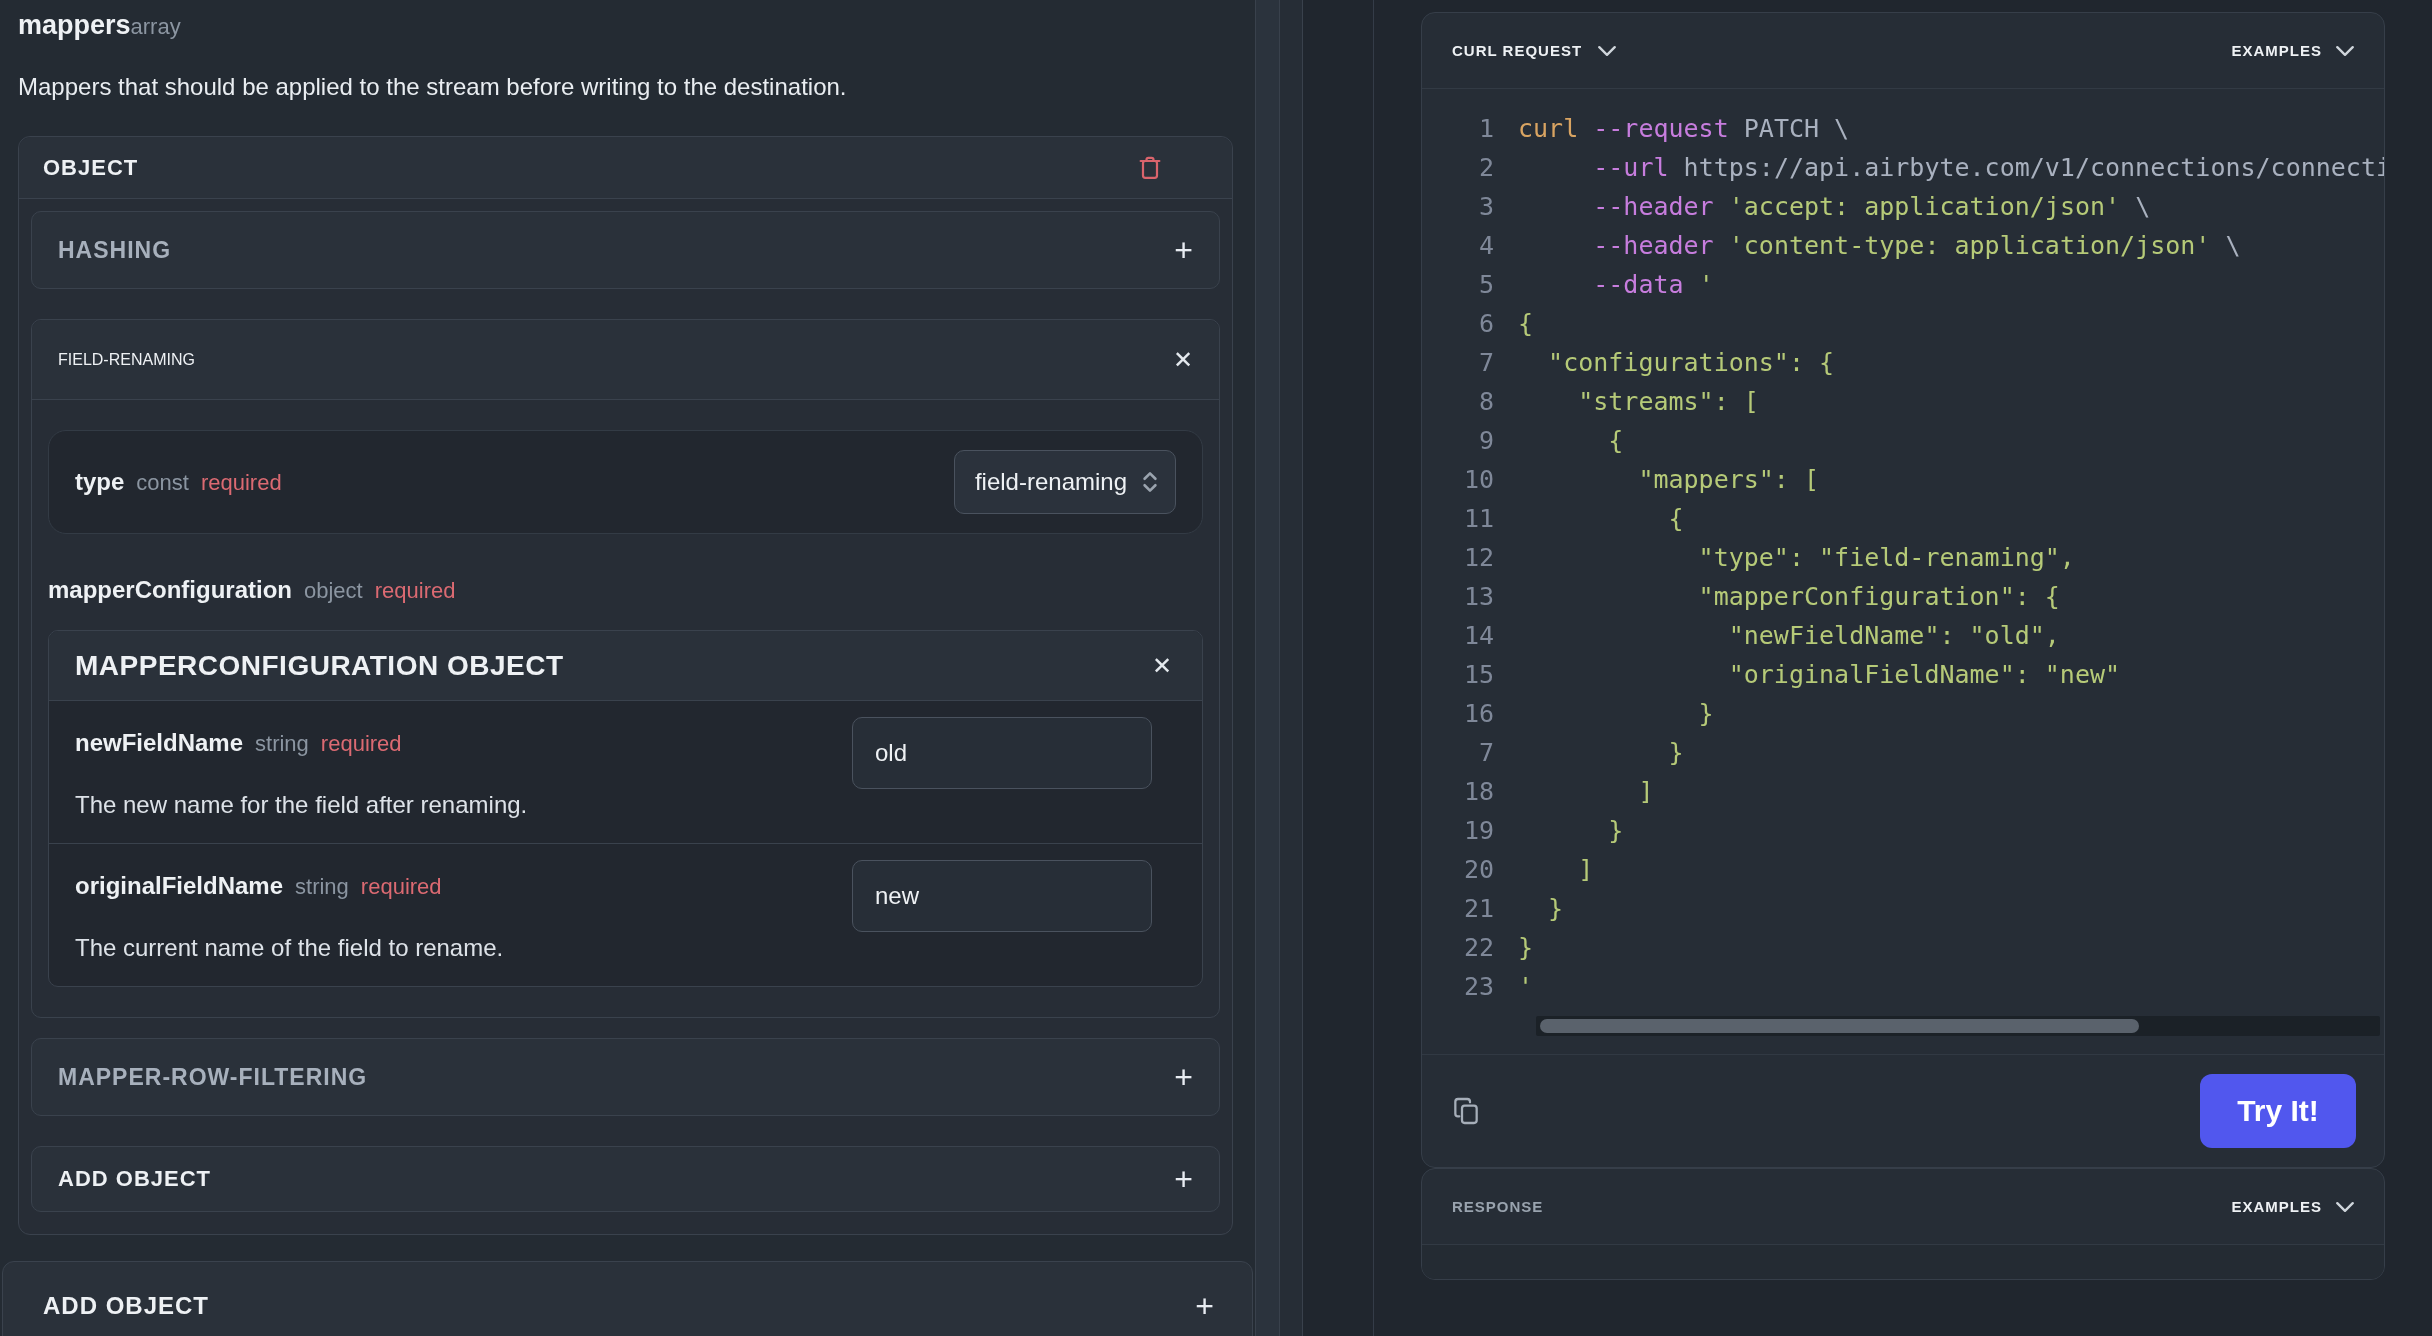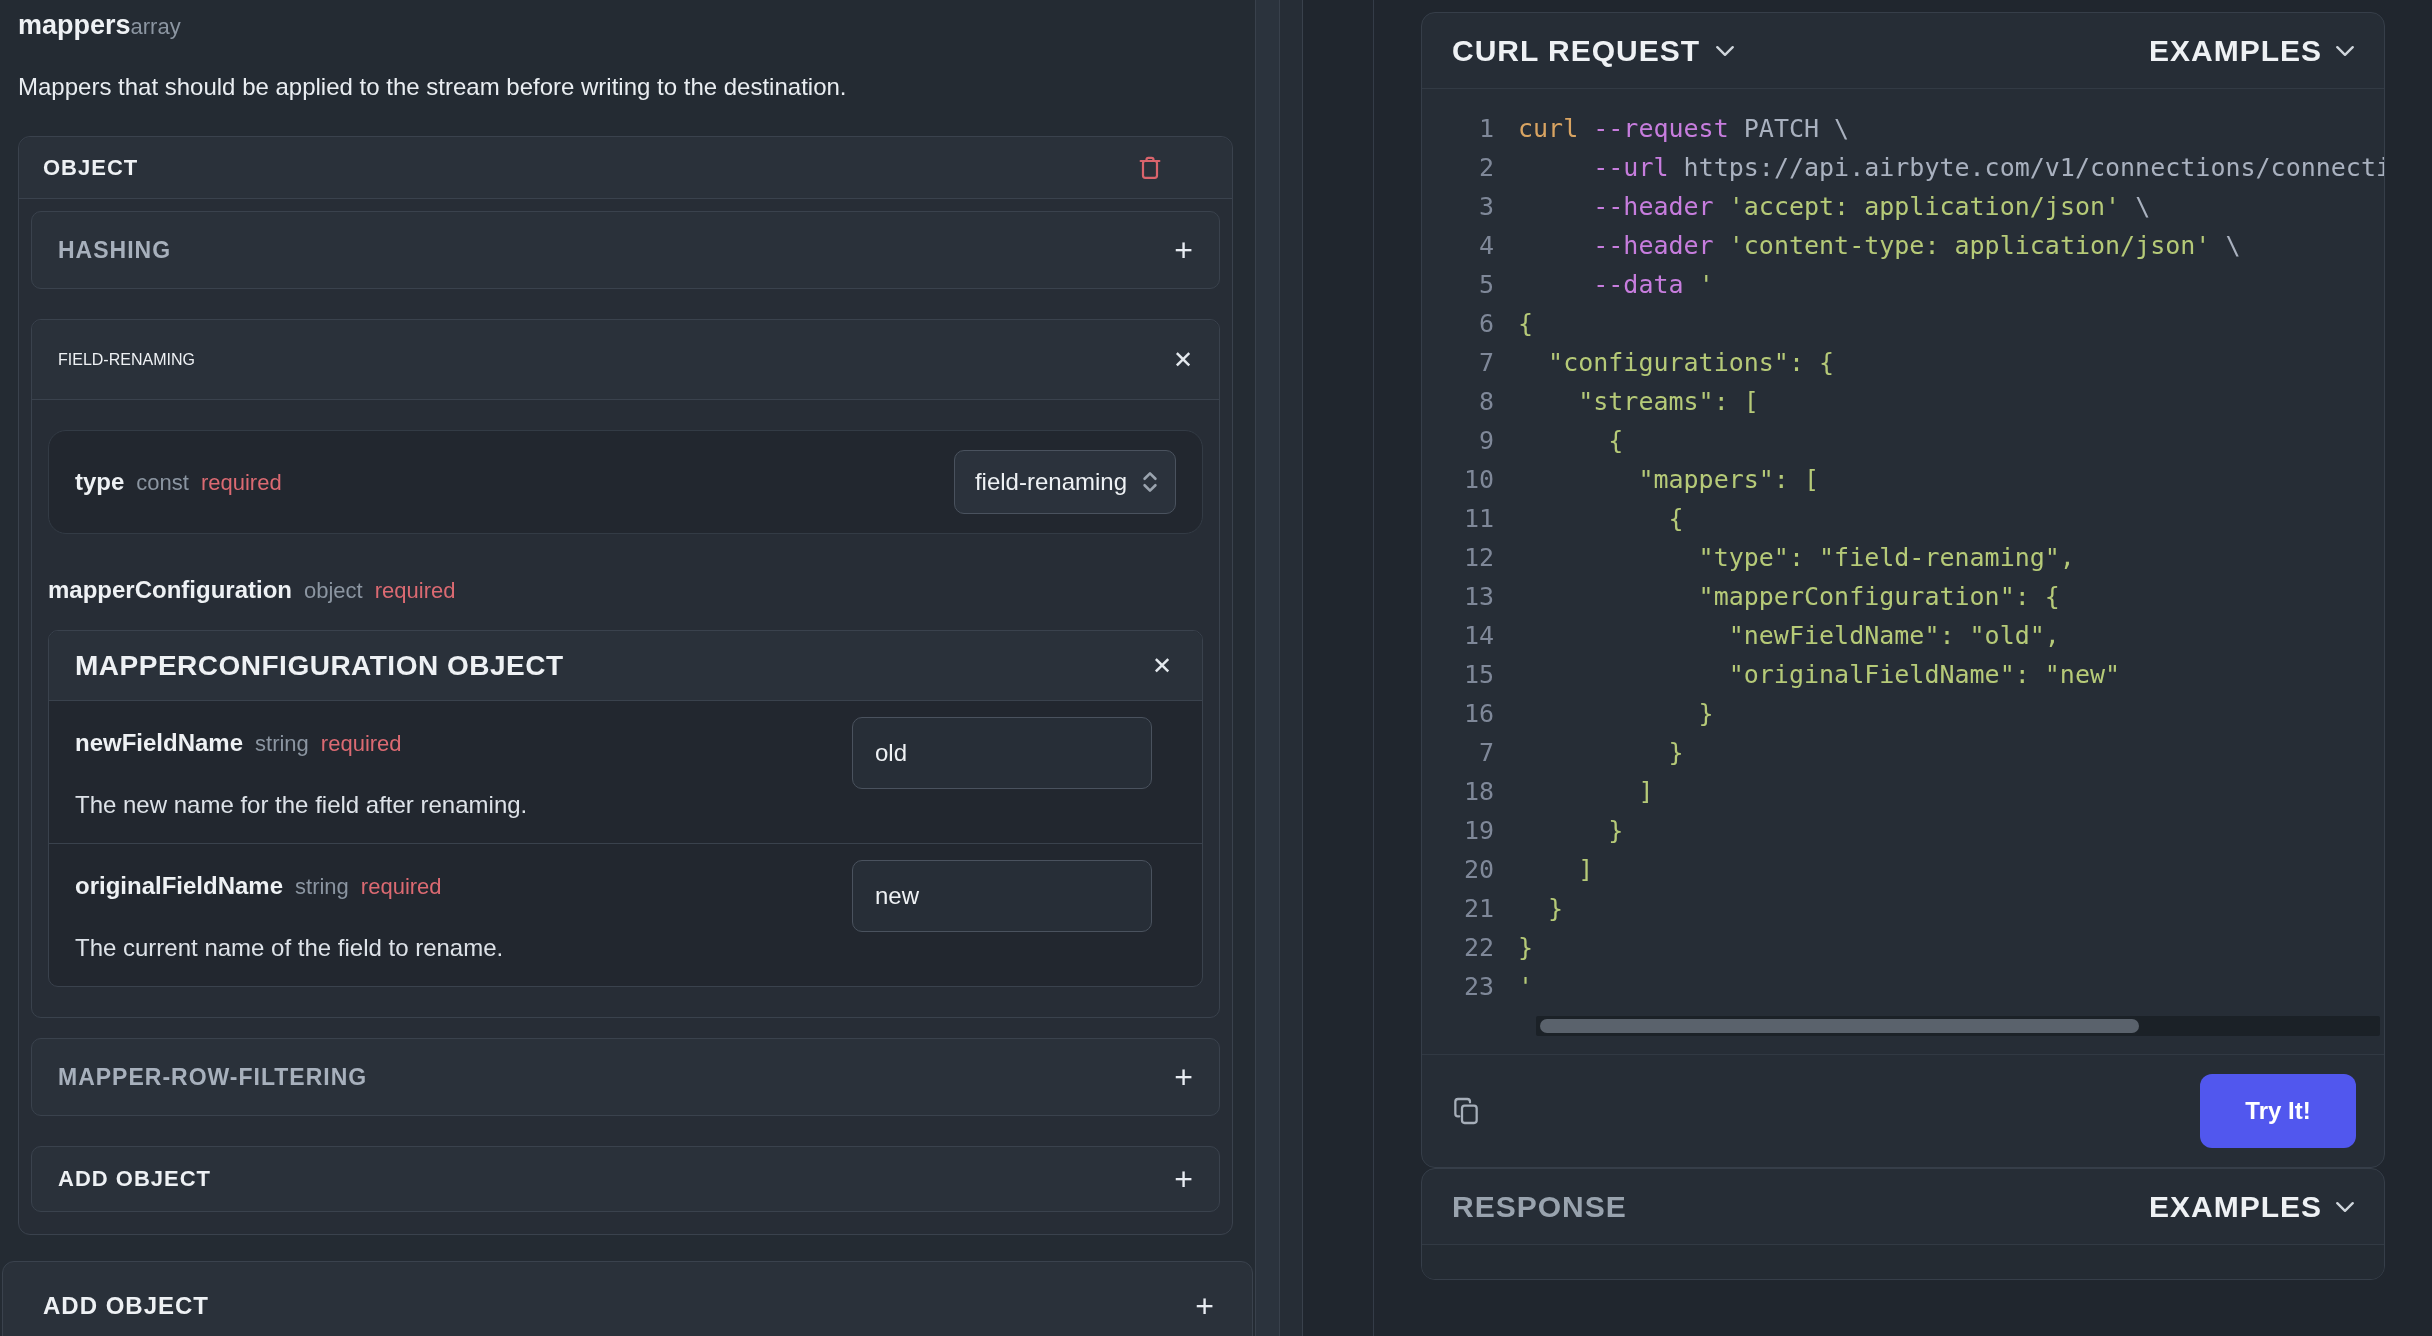--- a/index.html
+++ b/index.html
@@ -83,38 +83,38 @@
   
   .strip-a{position:absolute;left:1255px;top:0;width:25px;height:1336px;background:var(--bg-strip-a);border-left:1px solid #39414c;border-right:1px solid #39414c;}
   .strip-b{position:absolute;left:1280px;top:0;width:23px;height:1336px;background:var(--bg-strip-b);border-right:1px solid #39414c;}
   .gutter-line{position:absolute;left:1373px;top:0;width:1px;height:1336px;background:#343c48;}
 
   
   .right-col{position:absolute;left:1421px;top:12px;width:964px;}
   .panel{background:var(--bg-strip-b);border:1px solid #363e49;border-radius:14px;overflow:hidden;}
   .panel-header{height:76px;display:flex;align-items:center;justify-content:space-between;padding:0 30px;border-bottom:1px solid #323a44;}
   .panel-title-grp{display:flex;align-items:center;gap:16px;cursor:pointer;}
-  .panel-title{font-size:30px;font-weight:700;letter-spacing:1px;color:var(--text);}
+  .panel-title{font-size:15px;font-weight:700;letter-spacing:1px;color:var(--text);}
   .panel-title.dim{color:#99a3ae;}
   .examples-grp{display:flex;align-items:center;gap:14px;cursor:pointer;}
 
   .code-wrap{padding:20px 0 18px 26px;}
   .code-line{display:flex;white-space:pre;font-family:"DejaVu Sans Mono",monospace;font-size:25px;line-height:39px;overflow:hidden;}
   .ln{flex:0 0 46px;text-align:right;color:var(--code-num);user-select:none;}
   .lt{padding-left:24px;flex:1;overflow:hidden;}
   .tk-plain{color:var(--code-plain);}
   .tk-flag{color:var(--code-flag);text-align:center;}
   .tk-cmd{color:var(--code-cmd);}
   .tk-str{color:var(--code-str);}
 
   .hscroll{margin:10px 4px 0 88px;height:20px;background:#1b2127;border-radius:2px;position:relative;}
   .hscroll .thumb{position:absolute;left:4px;top:3px;height:14px;width:71%;background:#5a626c;border-radius:7px;cursor:pointer;}
 
   .panel-footer{height:113px;display:flex;align-items:center;justify-content:space-between;padding:0 28px;border-top:1px solid #313943;}
-  .try-btn{width:156px;height:74px;border:none;border-radius:12px;background:var(--blue);color:#ffffff;font-size:24px;font-weight:700;font-family:"Liberation Sans",sans-serif;cursor:pointer;}
+  .try-btn{width:156px;height:74px;border:none;border-radius:12px;background:var(--blue);color:#ffffff;font-size:30px;font-weight:700;font-family:"Liberation Sans",sans-serif;cursor:pointer;}
   .copy-btn{background:none;border:none;cursor:pointer;display:flex;align-items:center;}
 
   .response-panel{}
   .response-body{height:34px;background:#242b33;}
 
   svg{display:block;}
 </style>
 </head>
 <body>
 

